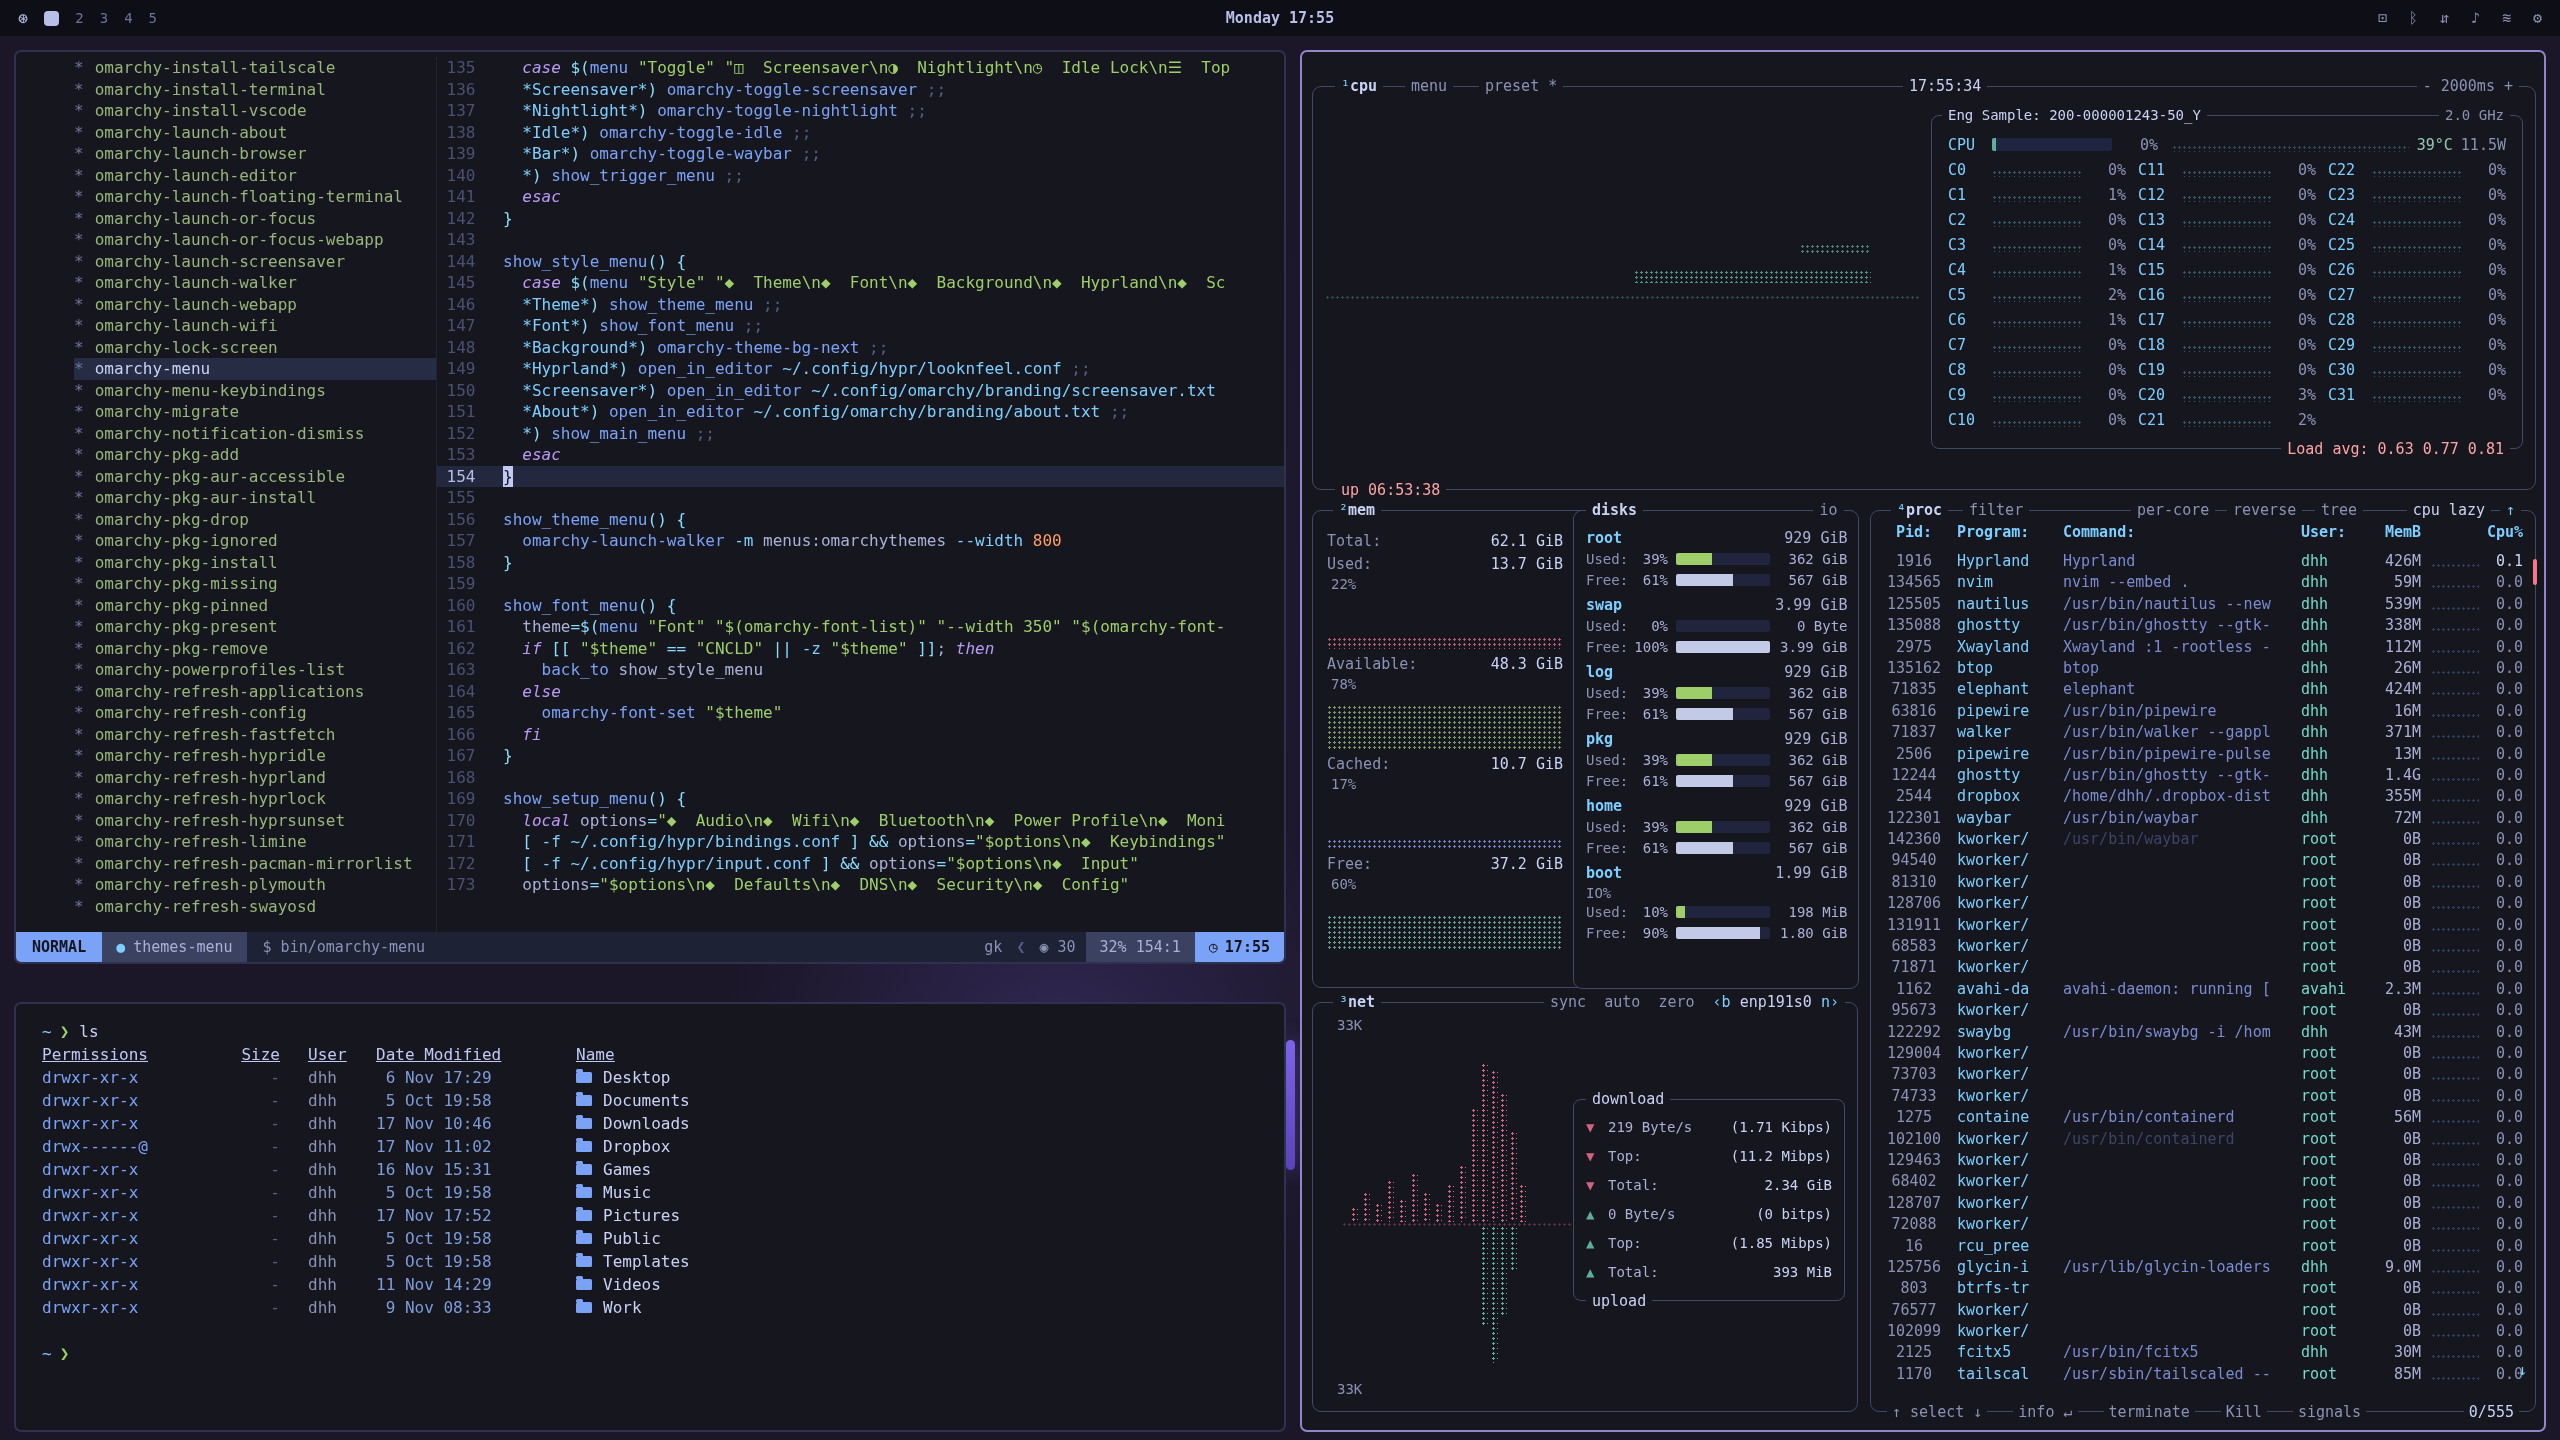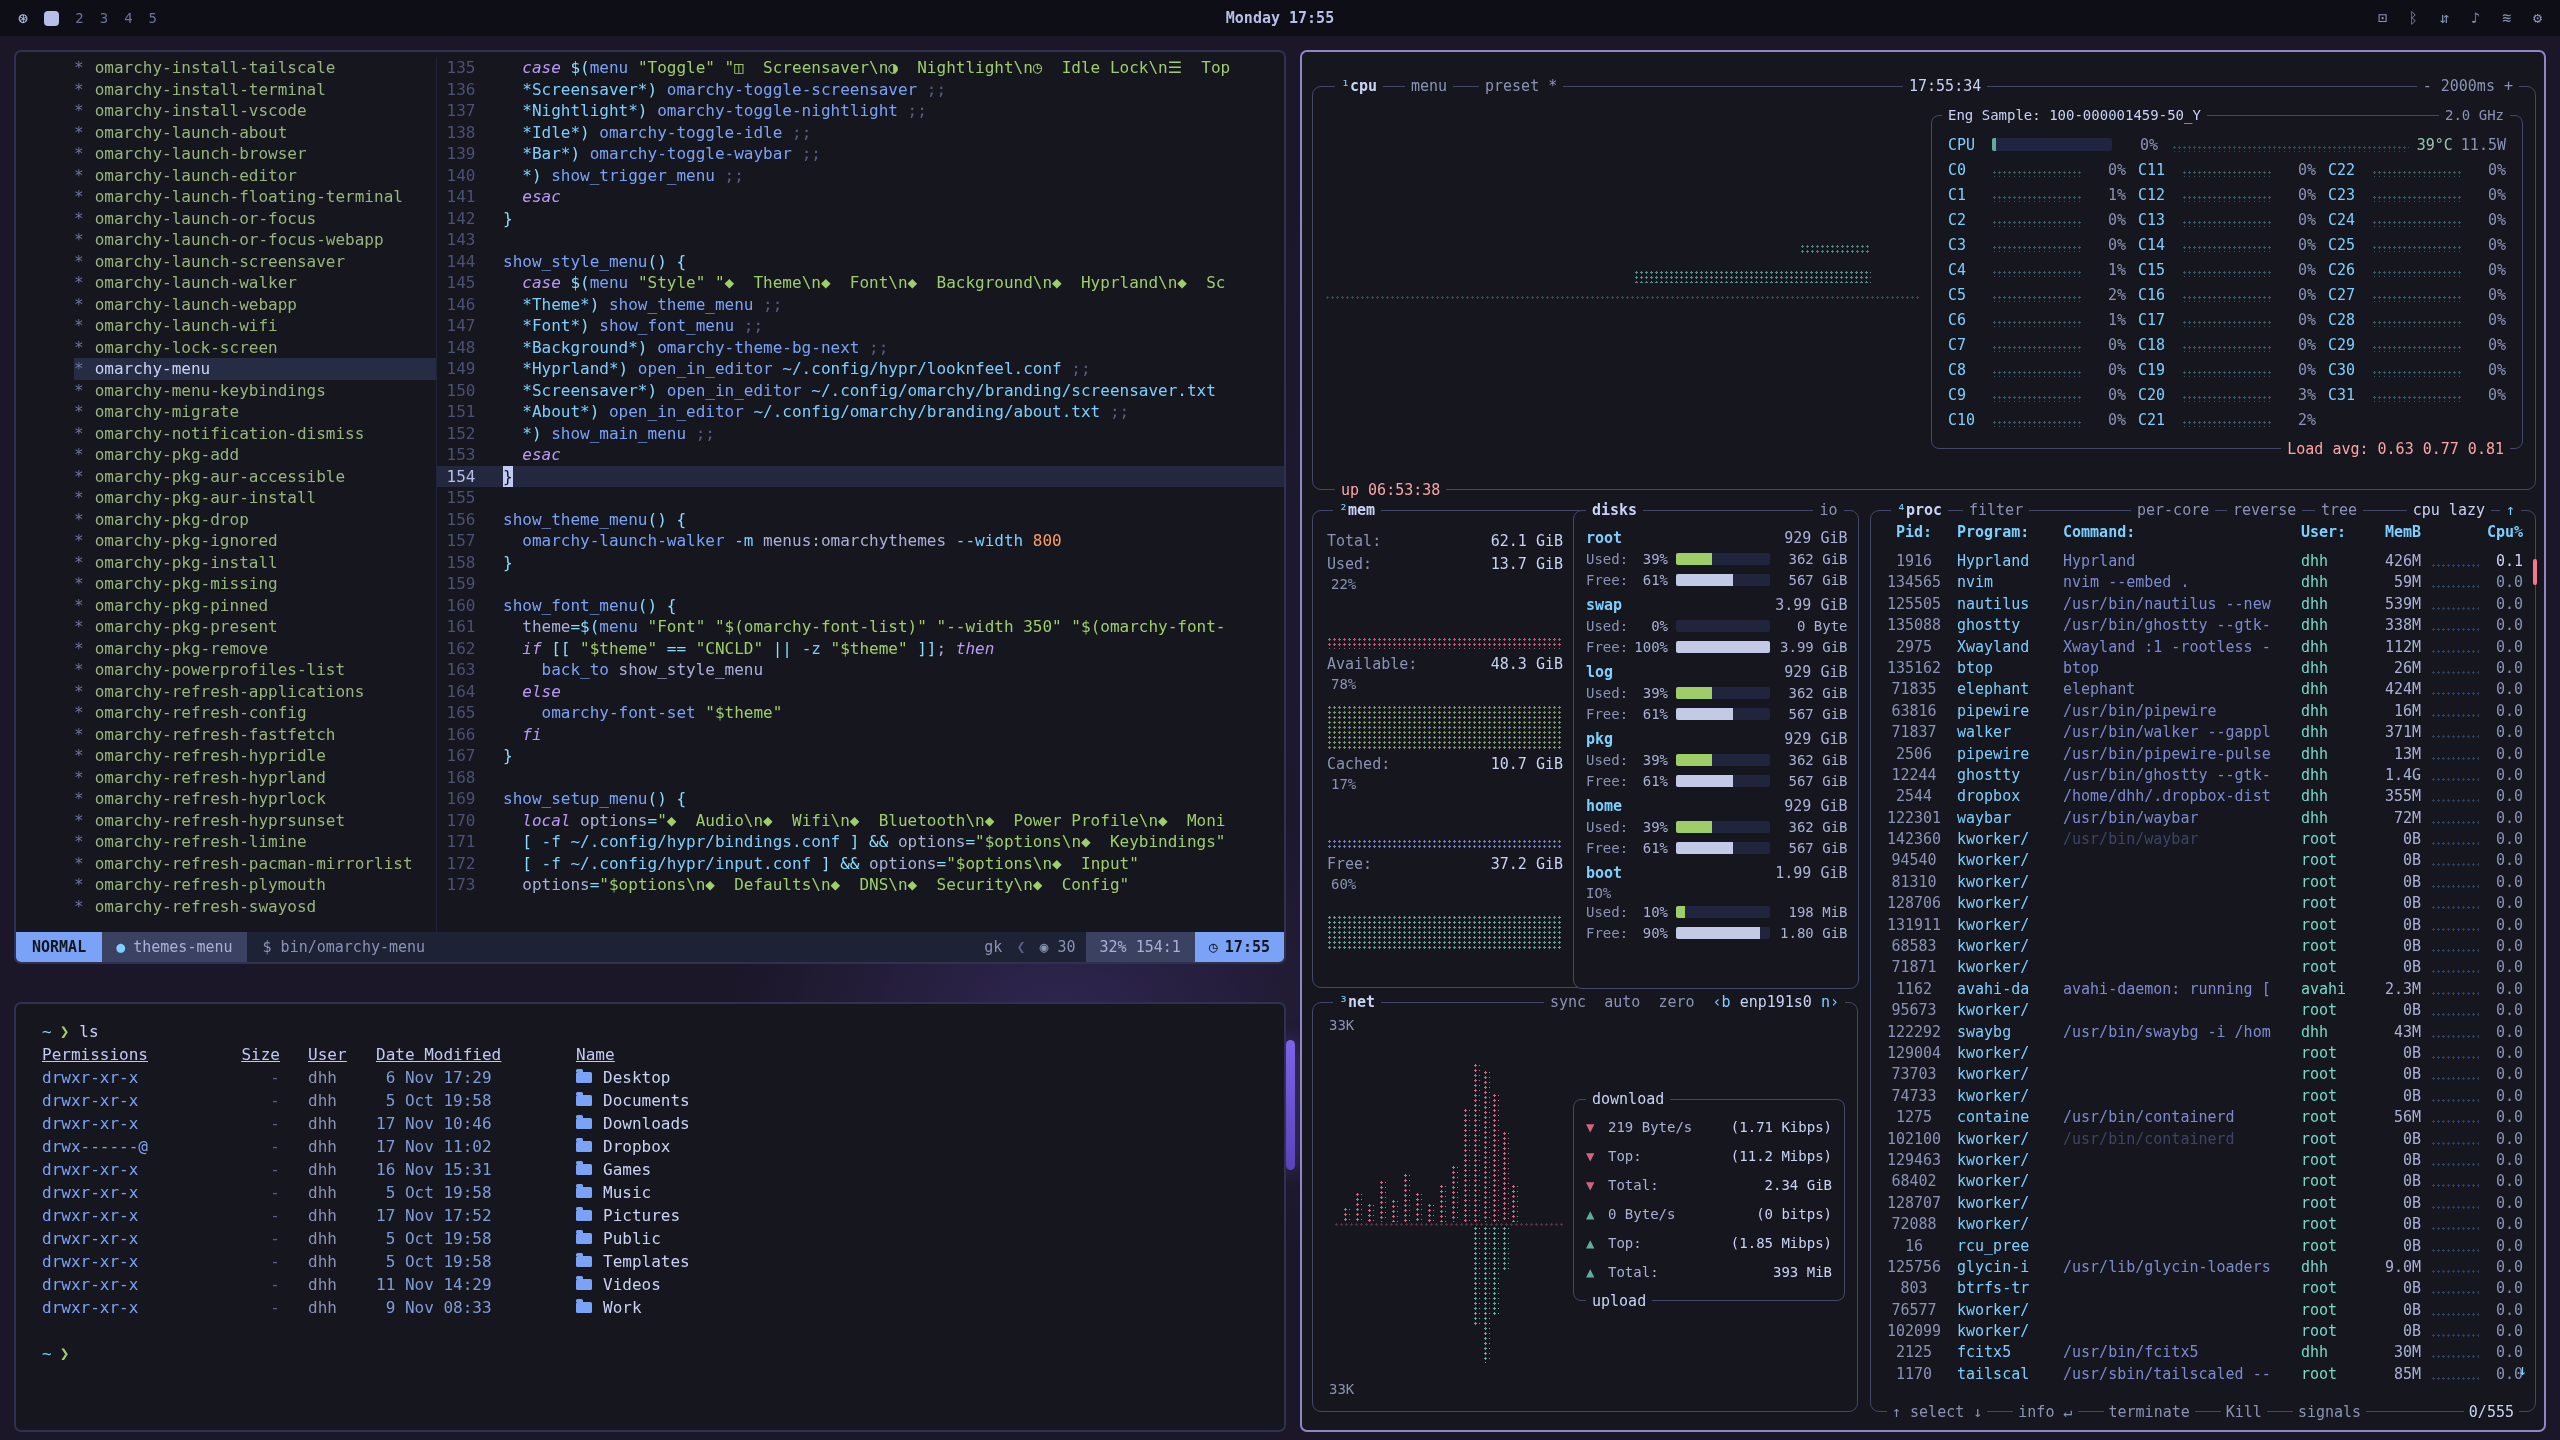--- a/index.html
+++ b/index.html
@@ -133,21 +133,21 @@
   .disk-bar-row{display:flex;align-items:center;height:21px;font-size:14px}
   .db-label{width:46px;color:#8a93b5;flex-shrink:0}
   .db-pct{width:36px;text-align:right;color:#a9b1d6;flex-shrink:0}
   .meter{flex:1;height:12px;margin:0 8px;background:#20253d;border-radius:2px;overflow:hidden;display:block}
   .meter .fill{display:block;height:100%}
   .used-fill{background:#9ece6a}
   .free-fill{background:#c3cae8}
   .db-val{width:70px;text-align:right;color:#a9b1d6;flex-shrink:0}
 
   .box-net{left:10px;top:950px;width:546px;height:410px}
-  .net-graph{position:absolute;left:16px;top:14px;width:240px;bottom:14px}
+  .net-graph{position:absolute;left:24px;top:14px;width:240px;bottom:14px}
   .ng-top{position:absolute;top:0;left:0;color:#8a93b5;font-size:14px}
   .ng-bottom{position:absolute;bottom:0;left:0;color:#8a93b5;font-size:14px}
   .spike{position:absolute;width:7px}
   .sp-dl{color:#d2647f}
   .sp-ul{color:#5fae9d}
   .dlbox{position:absolute;left:260px;top:96px;width:272px;height:202px;border:1.5px solid #414868;border-radius:8px;padding:12px 12px 6px 12px}
   .net-row{display:flex;align-items:center;height:29px;font-size:14px}
   .net-arrow{width:22px;flex-shrink:0}
   .net-arrow.dl{color:#d2647f}
   .net-arrow.ul{color:#5fae9d}
@@ -418,21 +418,21 @@
         <span class="chip" style="left:590px;color:#c8d3f5">17:55:34</span>
         <span class="chip btn" style="right:16px">- 2000ms +</span>
 
         <div class="cpu-graph">
           <div class="gband dots" style="left:0;right:0;top:52%;height:5px;opacity:.35"></div>
           <div class="gband dots" style="left:52%;width:40%;top:45%;height:13px;opacity:.8"></div>
           <div class="gband dots" style="left:80%;width:12%;top:38%;height:11px;opacity:.7"></div>
         </div>
 
         <div class="cores">
-          <span class="chip" style="left:10px;font-size:14px;color:#c8d3f5">Eng Sample: 100-000001459-50_Y</span>
+          <span class="chip" style="left:10px;font-size:14px;color:#c8d3f5">Eng Sample: 200-000001243-50_Y</span>
           <span class="chip" style="right:12px;font-size:14px">2.0 GHz</span>
 
           <div class="core-row">
             <div class="core-cell">
               <span class="core-label">CPU</span>
               <span class="cpu-meter">
                   <span></span>
                 </span>
               <span class="core-pct">0%</span>
             </div>

